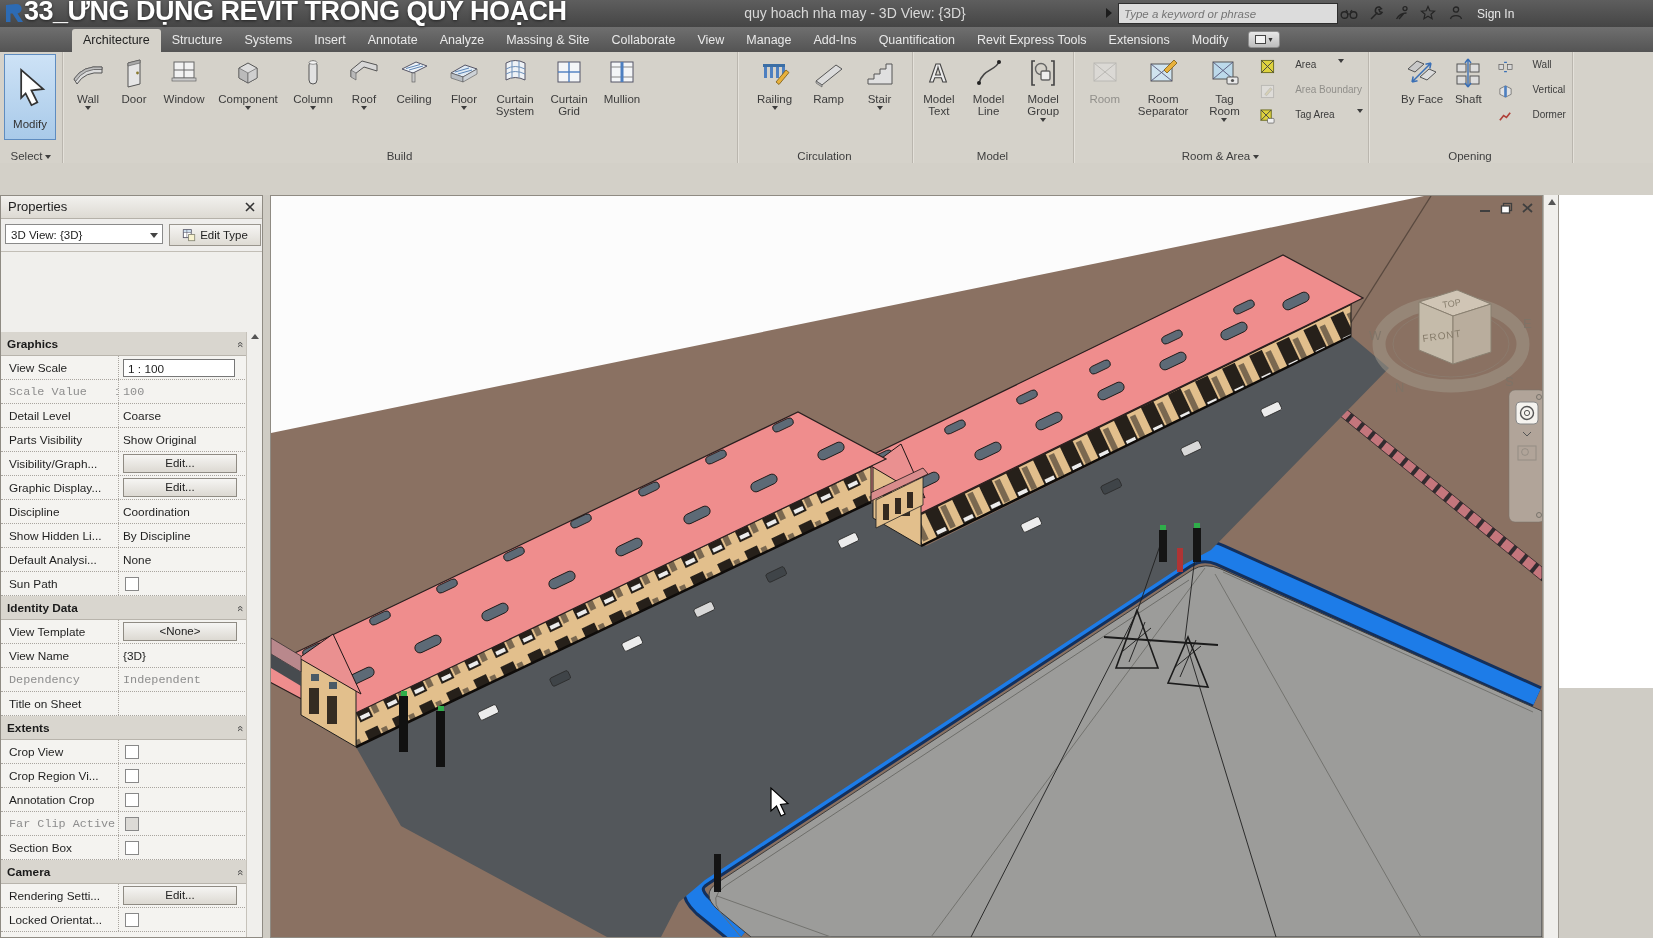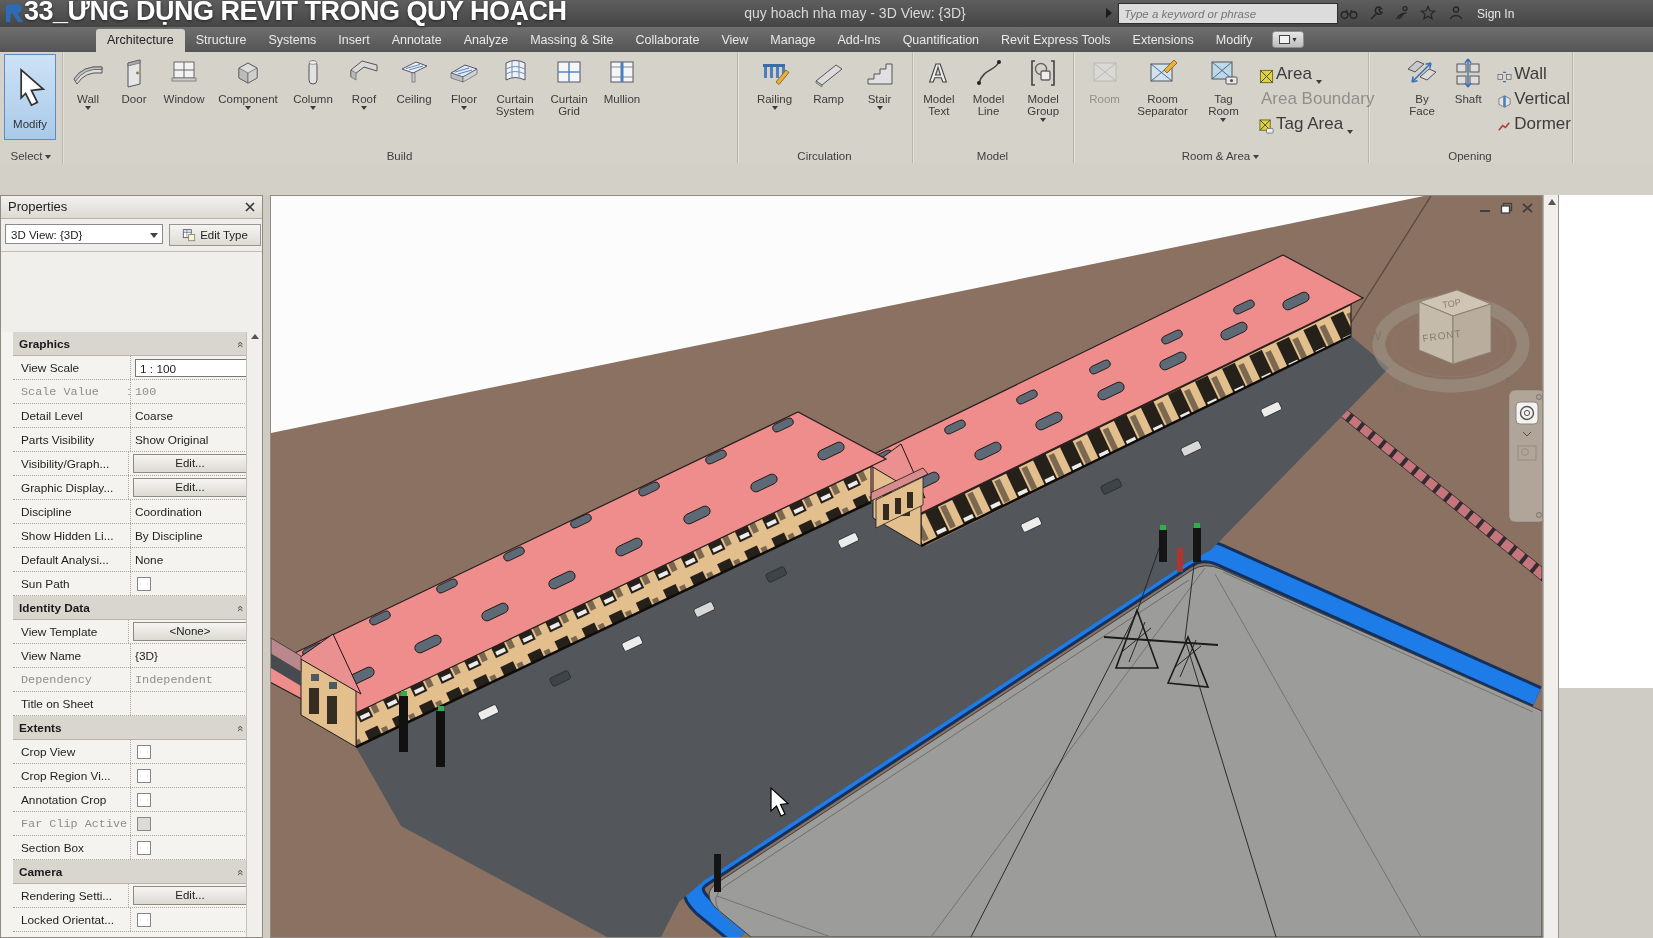--- a/index.html
+++ b/index.html
@@ -17,42 +17,42 @@
             font-size:14px;color:#d9d9d9;white-space:nowrap;}
   .ic-caret{position:absolute;left:1106px;top:8px;width:0;height:0;
             border-left:6px solid #1c1c1c;border-top:5px solid transparent;border-bottom:5px solid transparent;}
   .search{position:absolute;left:1118px;top:3px;width:208px;height:17px;
             background:#dcdcdc;border:1px solid #2e2e2e;font-style:italic;
             font-family:"Liberation Sans",sans-serif;font-size:11.5px;color:#555;padding:1px 5px;}
   .tb-ic{position:absolute;top:5px;width:18px;height:16px;}
   .signin{position:absolute;left:1477px;top:7px;font-size:12px;color:#e8e8e8;}
   
   .tabstrip{position:absolute;left:0;top:27px;width:1653px;height:25px;
-            background:linear-gradient(#6f6f6f,#545454);display:flex;align-items:flex-end;padding-left:96px;box-sizing:border-box;}
+            background:linear-gradient(#6f6f6f,#545454);display:flex;align-items:flex-end;padding-left:72px;box-sizing:border-box;}
   .tab{font-size:12.5px;color:#e9e9e9;padding:4px 11px 5px;white-space:nowrap;cursor:default;}
   .tab.active{background:#d5d2ca;color:#222;border-radius:3px 3px 0 0;}
   .tab-toggle{margin-left:8px;margin-bottom:4px;width:30px;height:15px;border:1px solid #8d8d8d;
             border-radius:3px;background:linear-gradient(#e7e7e7,#bdbdbd);display:flex;align-items:center;justify-content:center;gap:3px;font-size:8px;color:#333;}
   .tab-toggle .sq{width:9px;height:7px;border:1px solid #444;background:#f3f3f3;}
   
   .ribbon{position:absolute;left:0;top:52px;width:1653px;height:111px;background:#d5d2ca;border-bottom:1px solid #a29e96;}
   .panel{position:absolute;top:0;height:111px;border-right:1px solid #bab6ae;box-shadow:1px 0 0 #e4e1da;}
   .plabel{position:absolute;bottom:1px;left:0;right:0;text-align:center;font-size:11.5px;color:#3e3e3e;white-space:nowrap;}
   .plabel .dn{display:inline-block;width:0;height:0;border-top:4px solid #3e3e3e;border-left:3.5px solid transparent;border-right:3.5px solid transparent;vertical-align:middle;margin-left:3px;}
   .btnrow{position:absolute;top:2px;left:3px;right:1px;display:flex;align-items:flex-start;}
   .rbtn{display:flex;flex-direction:column;align-items:center;padding-top:2px;color:#3c3c3c;cursor:default;}
   .rbtn .ric{width:34px;height:34px;}
   .rbtn .rlb{font-size:11.5px;line-height:12px;text-align:center;margin-top:3px;}
   .rbtn .caret{margin-top:1px;width:0;height:0;border-top:4px solid #3c3c3c;border-left:3.5px solid transparent;border-right:3.5px solid transparent;}
   .rbtn.dim{opacity:.45;}
   .modifybox{margin:2px 0 0 4px;width:50px;height:84px;border:1px solid #5e8cc0;
              background:linear-gradient(#cde2f6,#a9cae9);display:flex;flex-direction:column;align-items:center;justify-content:center;}
   .modifybox .rlb{font-size:11.5px;color:#333;margin-top:4px;}
   .smallcol{display:flex;flex-direction:column;padding-top:5px;}
-  .srow{display:flex;align-items:flex-end;height:25px;font-size:17px;color:#3c3c3c;gap:2px;white-space:nowrap;}
+  .srow{display:flex;align-items:flex-start;height:25px;font-size:10px;color:#3c3c3c;gap:20px;white-space:nowrap;}
   .srow.dim{opacity:.45;}
   .srow .scaret{width:0;height:0;border-top:4px solid #3c3c3c;border-left:3.5px solid transparent;border-right:3.5px solid transparent;margin-left:2px;}
   
   .optionsbar{position:absolute;left:0;top:163px;width:1653px;height:32px;background:#d3d0c8;border-bottom:1px solid #b2aea6;}
   .main{position:absolute;left:0;top:195px;width:1653px;height:743px;background:#cfccc4;}
   
   .props{position:absolute;left:0;top:0;width:263px;height:743px;background:#f0efec;border:1px solid #8f8b83;box-sizing:border-box;}
   .ptitle{position:relative;height:22px;background:linear-gradient(#f2f1ee,#dddad3);border-bottom:1px solid #b5b1a9;
           font-size:13px;color:#222;line-height:22px;padding-left:7px;}
   .pclose{position:absolute;right:5px;top:4px;width:14px;height:14px;}
@@ -60,21 +60,21 @@
   .typesel .ibox{position:absolute;left:7px;top:9px;width:60px;height:62px;border:1px solid #9a9a9a;background:#fcfcfc;}
   .typesel .tname{position:absolute;left:82px;top:32px;font-size:12.5px;color:#222;}
   .typesel .tchev{position:absolute;right:10px;top:34px;width:0;height:0;border-top:5px solid #444;border-left:4px solid transparent;border-right:4px solid transparent;}
   .comborow{position:relative;height:32px;background:#efeeec;border-bottom:1px solid #c2beb6;}
   .icombo{position:absolute;left:4px;top:5px;width:158px;height:20px;background:#fff;border:1px solid #8a8a8a;
           font-size:11.5px;color:#222;line-height:20px;padding-left:5px;box-sizing:border-box;}
   .icombo .cchev{position:absolute;right:4px;top:8px;width:0;height:0;border-top:5px solid #444;border-left:4px solid transparent;border-right:4px solid transparent;}
   .edittype{position:absolute;left:168px;top:5px;width:90px;height:20px;border:1px solid #9a968e;
           background:linear-gradient(#f6f5f3,#dedbd4);font-size:11.5px;color:#222;display:flex;align-items:center;justify-content:center;gap:4px;}
   .pgrid{position:absolute;left:0;top:136px;right:0;bottom:0;background:#f4f3f0;overflow:hidden;}
-  .pgrid-rows{position:absolute;left:0;top:0;right:15px;padding-left:12px;}
+  .pgrid-rows{position:absolute;left:0;top:0;right:15px;}
   .prow{position:relative;height:24px;border-bottom:1px dotted #a9a59f;box-sizing:border-box;display:flex;align-items:center;}
   .plab{width:118px;padding-left:8px;font-size:11.8px;color:#1e1e1e;border-right:1px dotted #a9a59f;box-sizing:border-box;
         white-space:nowrap;overflow:hidden;align-self:stretch;display:flex;align-items:center;}
   .pvalc{flex:1;padding-left:4px;font-size:11.8px;color:#1e1e1e;display:flex;align-items:center;}
   .prow.dim .plab,.prow.dim .pvalc{color:#8d8d8d;font-family:Liberation Mono, monospace;}
   .vcombo{width:112px;height:18px;border:1px solid #777;background:#fff;line-height:18px;padding-left:4px;box-sizing:border-box;}
   .pbtn{width:112px;height:17px;border:1px solid #8f8b83;background:linear-gradient(#f6f5f3,#dcd9d2);
         text-align:center;line-height:16px;font-size:11.5px;color:#222;}
   .chk{width:12px;height:12px;border:1px solid #888;background:#fff;margin-left:2px;}
   .chk.dis{background:#dcdad6;}

